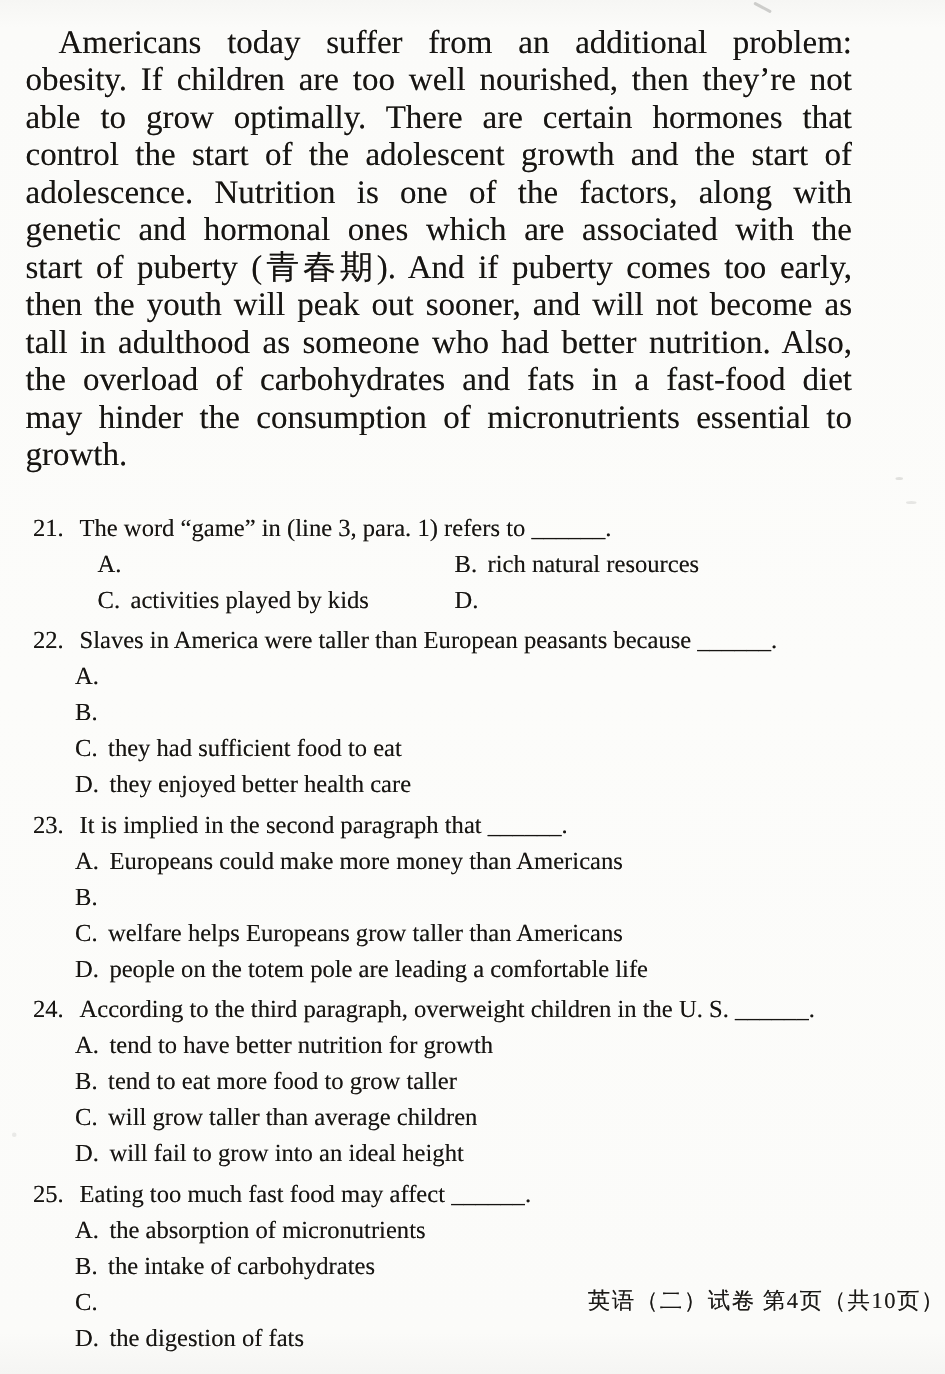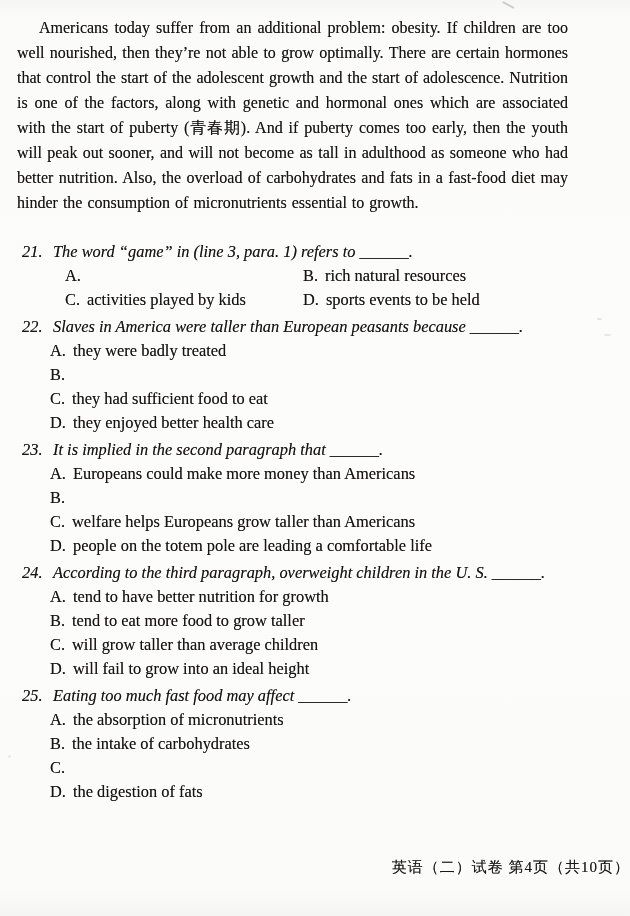--- a/index.html
+++ b/index.html
@@ -15,38 +15,37 @@
     background: linear-gradient(180deg, #f6f6f4 0%, #fbfbf9 2%, #fcfcfa 50%, #fbfbf9 97%, #f5f5f3 100%);
     font-family: "Liberation Serif", "DejaVu Serif", serif;
     color: #171512;
     text-shadow: 0 0 0.4px rgba(20,18,15,0.55);
   }
   .passage {
     margin: 0;
     padding-top: 15px;
     margin-left: 17px;
     width: 551px;
-    font-size: 16px;
+    font-size: 22px;
     line-height: 25px;
     text-align: justify;
     text-indent: 22px;
     word-spacing: 1px;
   }
   .questions {
     margin-top: 25px;
   }
   .question {
     margin-top: 3px;
     font-size: 16.4px;
     line-height: 24px;
   }
   .stem-row {
     display: flex;
     padding-left: 22px;
-    font-style: italic;
   }
   .qnum {
     flex: none;
     width: 31px;
   }
   .stem {
     flex: 1;
   }
   .options.stacked {
     padding-left: 50px;
@@ -125,34 +124,32 @@
     <span class="opt-text">rich natural resources</span>
   </div>
 
   <div class="option">
     <span class="opt-label">C.</span>
     <span class="opt-text">activities played by kids</span>
   </div>
 
   <div class="option">
     <span class="opt-label">D.</span>
-    <span class="opt-text">sports events to be held</span>
   </div>
 </div>
   </div>
 
   <div class="question">
     <div class="stem-row">
       <span class="qnum">22.</span>
       <span class="stem">Slaves in America were taller than European peasants because ______.</span>
     </div>
     <div class="options stacked">
   <div class="option">
     <span class="opt-label">A.</span>
-    <span class="opt-text">they were badly treated</span>
   </div>
 
   <div class="option">
     <span class="opt-label">B.</span>
   </div>
 
   <div class="option">
     <span class="opt-label">C.</span>
     <span class="opt-text">they had sufficient food to eat</span>
   </div>

